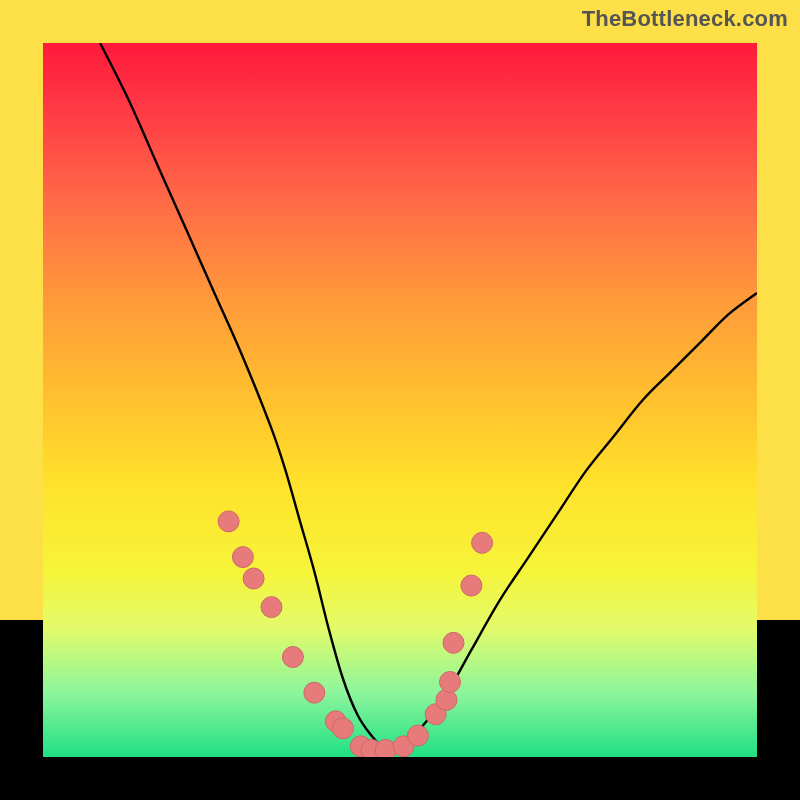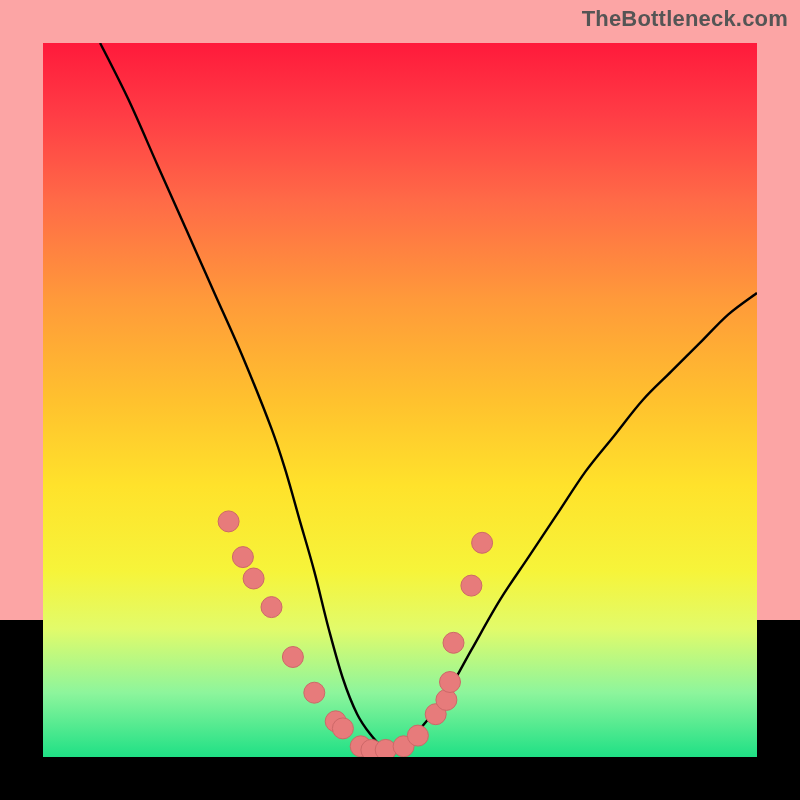--- a/index.html
+++ b/index.html
@@ -8,21 +8,21 @@
     width: 800px;
     height: 800px;
     overflow: hidden;
     background: #000;
     font-family: Arial, Helvetica, sans-serif;
   }
   .frame {
     position: relative;
     width: 800px;
     height: 620px;
-    background: #fca5a5;
+    background: #fde047;
   }
   .plot-area {
     position: absolute;
     left: 43px;
     top: 43px;
     width: 714px;
     height: 714px;
     
     background: linear-gradient(to bottom,
       #ff1a3b 0%,

